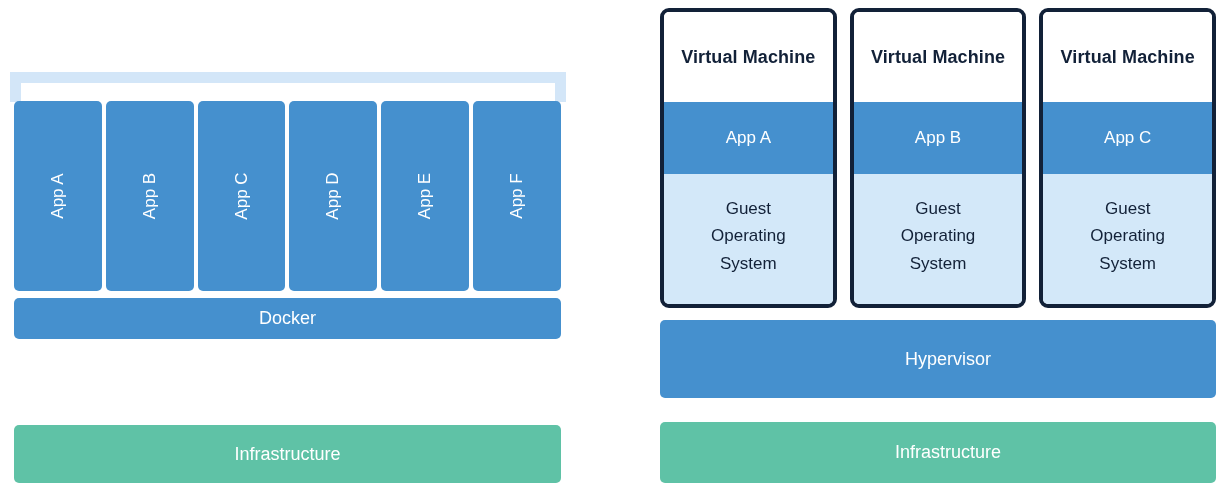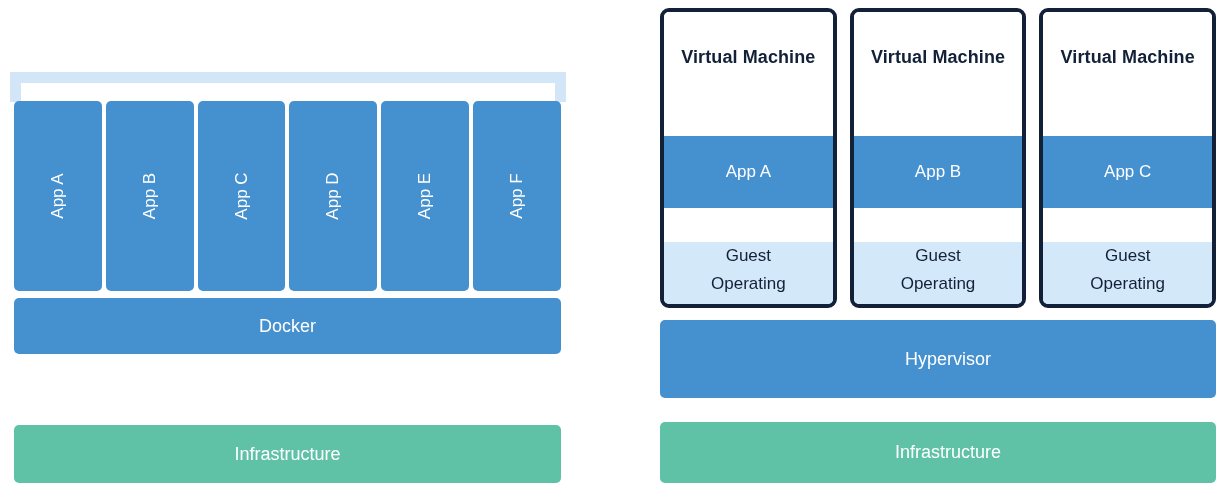--- a/index.html
+++ b/index.html
@@ -83,21 +83,21 @@
     width: 547px;
     border-radius: 5px;
     display: flex;
     align-items: center;
     justify-content: center;
     font-size: 18px;
     box-sizing: border-box;
   }
   .bar-docker {
     top: 298px;
-    height: 56px;
+    height: 41px;
     background: #4590ce;
     color: #ffffff;
   }
   .bar-hostos {
     top: 357px;
     height: 50px;
     background: #d3e8f9;
     color: #122138;
   }
   .bar-infra-left {
@@ -125,21 +125,20 @@
   }
   .vm-box {
     flex: 1 1 0;
     box-sizing: border-box;
     border: 4px solid #122138;
     border-radius: 9px;
     background: #ffffff;
     overflow: hidden;
     display: flex;
     flex-direction: column;
-    gap: 34px;
   }
   .vm-head {
     height: 90px;
     flex: 0 0 90px;
     background: #ffffff;
     color: #122138;
     font-size: 18px;
     font-weight: bold;
     display: flex;
     align-items: center;

